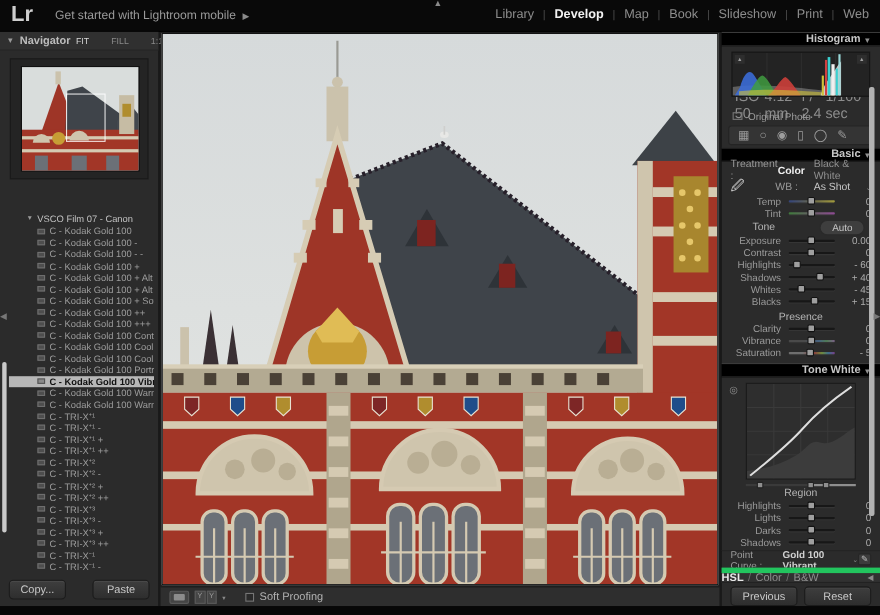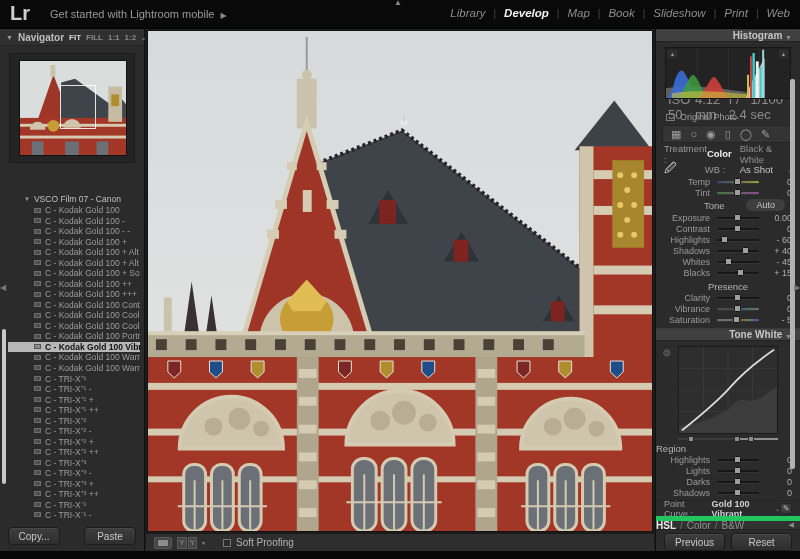--- a/index.html
+++ b/index.html
@@ -5,35 +5,35 @@
   html,body{margin:0;padding:0;background:#000;}
   *{box-sizing:border-box;font-family:"Liberation Sans",sans-serif;}
   #app{position:relative;width:800px;height:559px;background:#1c1c1c;overflow:hidden;}
 
   
   .topbar{position:absolute;left:0;top:0;width:800px;height:29px;background:#090909;border-bottom:1px solid #000;}
   .lr-logo{position:absolute;left:10px;top:2px;font-size:20px;font-weight:bold;color:#cfcfcf;letter-spacing:0;}
   .promo{position:absolute;left:50px;top:8px;font-size:11px;color:#9a9a9a;}
   .promo .arr{font-size:8px;color:#8a8a8a;margin-left:6px;}
   .modules{position:absolute;right:10px;top:7px;display:flex;align-items:center;gap:8px;font-size:11.5px;}
-  .module{color:#8d8d8d;cursor:pointer;font-style:italic;}
+  .module{color:#8d8d8d;cursor:pointer;}
   .module.active{color:#f2f2f2;font-weight:bold;}
   .mod-sep{color:#4a4a4a;font-size:10px;}
   .collapse-top{position:absolute;left:394px;top:-2px;font-size:8px;color:#8a8a8a;}
 
   
   .panel-left{position:absolute;left:0;top:29px;width:145px;height:522px;background:#2b2b2b;border-right:1px solid #101010;}
   .panel-right{position:absolute;right:0;top:29px;width:145px;height:522px;background:#2b2b2b;border-left:1px solid #101010;display:flex;flex-direction:column;}
-  .sec-header{height:15px;display:flex;align-items:flex-end;padding:0 8px;color:#c6c6c6;font-size:10px;font-weight:bold;background:#404040;border-top:1px solid #3a3a3a;border-bottom:1px solid #222;}
+  .sec-header{height:15px;display:flex;align-items:flex-end;padding:0 8px;color:#c6c6c6;font-size:10px;font-weight:bold;background:#000000;border-top:1px solid #3a3a3a;border-bottom:1px solid #222;}
   .sec-header .tri{font-size:7px;color:#8f8f8f;}
   .sec-header.right .grow{flex:1;}
 
   
   .nav-header{display:flex;align-items:center;gap:5px;height:17px;padding:0 6px;font-size:10px;color:#bdbdbd;font-weight:bold;background:#303030;border-bottom:1px solid #242424;}
-  .nav-zooms{margin-left:auto;display:flex;gap:5px;font-size:8px;font-weight:bold;color:#8a8a8a;}
+  .nav-zooms{margin-left:auto;display:flex;gap:20px;font-size:8px;font-weight:normal;color:#8a8a8a;}
   .nav-zooms .zl.active{color:#d8d8d8;}
   .nav-thumb-wrap{position:relative;margin:7px 9px 6px 9px;height:110px;background:#242424;border:1px solid #1a1a1a;}
   .nav-thumb{position:absolute;left:9px;top:6px;width:108px;height:96px;border:1px solid #111;}
   .nav-rect{position:absolute;border:1px solid rgba(255,255,255,.85);}
 
   
   .preset-list{position:absolute;left:8px;right:4px;top:164px;bottom:30px;overflow:hidden;font-size:8.5px;}
   .pgroup-header{display:flex;align-items:center;gap:4px;height:12px;color:#c2c2c2;padding-left:16px;cursor:pointer;}
   .pgroup-header .tri{font-size:6px;color:#9a9a9a;}
   .preset-row{display:flex;align-items:center;gap:4px;height:10.5px;color:#9d9d9d;padding-left:26px;cursor:pointer;white-space:nowrap;}
@@ -70,41 +70,41 @@
 
   .treat-row{display:flex;align-items:center;height:17px;padding:0 8px;font-size:9.5px;color:#9a9a9a;}
   .treat-row .color-on{color:#f0f0f0;font-weight:bold;margin-left:auto;}
   .treat-row .bw{margin-left:8px;color:#8f8f8f;}
   .wb-row{display:flex;align-items:center;height:14px;padding:0 8px;font-size:9.5px;color:#9a9a9a;}
   .wb-row .dropper{font-size:12px;color:#cfcfcf;transform:rotate(0deg);cursor:pointer;}
   .wb-row .wbl{margin-left:28px;}
   .wb-row .wbv{margin-left:auto;margin-right:14px;color:#c6c6c6;cursor:pointer;}
   .wb-row .dd{font-size:6px;color:#8a8a8a;cursor:pointer;}
   .tone-row{display:flex;align-items:center;height:16px;padding:0 8px;font-size:9.5px;color:#b5b5b5;}
-  .tone-row .tl{margin-left:40px;}
+  .tone-row .tl{margin-left:20px;}
   .auto-btn{margin-left:auto;margin-right:6px;background:#3e3e3e;border:1px solid #2a2a2a;border-radius:7px;color:#c4c4c4;font-size:9px;padding:1px 10px;cursor:pointer;}
   .presence-label{height:12px;text-align:center;font-size:9.5px;color:#b5b5b5;}
 
   .sl-row{display:flex;align-items:center;height:11px;padding:0 8px;}
   .sl-label{width:46px;text-align:right;font-size:9px;color:#9a9a9a;flex:0 0 auto;}
   .sl-track{flex:1;height:2px;background:#171717;margin:0 7px;position:relative;border-radius:1px;cursor:pointer;box-shadow:0 1px 0 rgba(255,255,255,.05);}
   .sl-thumb{position:absolute;top:-3px;width:7px;height:7px;background:#9f9f9f;border:1px solid #111;border-radius:1.5px;cursor:pointer;}
   .sl-val{width:26px;text-align:right;font-size:9px;color:#adadad;}
   .g-temp{background:linear-gradient(90deg,#33447c,#6c6a49 55%,#a39b3c);}
   .g-tint{background:linear-gradient(90deg,#3f7a3c,#6e5a6e 60%,#8e4a93);}
   .g-vib{background:linear-gradient(90deg,#4a4a4a 35%,#46627f 65%,#4f7a55 82%,#7a5f86);}
   .g-sat{background:linear-gradient(90deg,#6f6f6f 30%,#8a3d3a 55%,#6e8a3d 72%,#3d6e8a 86%,#7a3d8a);}
 
   .curve-wrap{position:relative;margin:5px auto 2px auto;width:100px;height:88px;background:#2e2e2e;border:1px solid #1b1b1b;}
   .tat-icon{position:absolute;left:-16px;top:0px;color:#8a8a8a;font-size:9px;cursor:pointer;}
   .splits{position:relative;height:8px;margin:0 22px;}
   .split-track{position:absolute;left:0;right:0;top:2px;height:2px;background:#3a3a3a;}
   .split-track-light{position:absolute;left:57%;right:0;top:2px;height:2px;background:#8f8f8f;}
   .split-handle{position:absolute;top:0;width:6px;height:6px;background:#8f8f8f;border:1px solid #222;border-radius:1px;cursor:pointer;}
-  .region-label{height:12px;text-align:left;font-size:9.5px;color:#b5b5b5;}
+  .region-label{height:12px;text-align:center;font-size:9.5px;color:#b5b5b5;}
   .pc-row{display:flex;align-items:center;height:16px;padding:0 8px;font-size:9px;color:#9a9a9a;border-top:1px solid #242424;margin-top:2px;}
   .pc-row .pcv{color:#d0d0d0;font-weight:bold;margin-left:4px;}
   .pc-row .dd{font-size:6px;color:#8a8a8a;margin-left:4px;}
   .pc-edit{margin-left:auto;width:14px;height:11px;background:#3c3c3c;border:1px solid #262626;border-radius:2px;color:#c0c0c0;font-size:8px;line-height:10px;text-align:center;cursor:pointer;}
   .hsl-bar{height:14px;display:flex;align-items:center;gap:4px;justify-content:flex-start;font-size:10px;background:#313131;border-top:5px solid #22c55e;border-bottom:1px solid #222;position:relative;}
   .hsl-bar .seg1{color:#e8e8e8;font-weight:bold;cursor:pointer;}
   .hsl-bar .sep{color:#6f6f6f;}
   .hsl-bar .seg{color:#8f8f8f;cursor:pointer;}
   .hsl-bar .endarr{position:absolute;right:6px;font-size:7px;color:#8a8a8a;}
   .rp-buttons{display:flex;gap:6px;padding:3px 8px 0 8px;}
@@ -521,20 +521,25 @@
     </div>
     <div class="tool-strip" id="tool-strip">
         <span class="tool">▦</span>
         <span class="tool">○</span>
         <span class="tool">◉</span>
         <span class="tool">▯</span>
         <span class="tool">◯</span>
         <span class="tool">✎</span>
       </div>
 
+    <div class="sec-header right">
+      <span class="grow"></span>
+      <span>Basic</span>&nbsp;
+      <span class="tri">▼</span>
+    </div>
     <div class="treat-row">
       <span>Treatment :</span>
       <span class="color-on">Color</span>
       <span class="bw">Black &amp; White</span>
     </div>
     <div class="wb-row">
       <span class="dropper">🖉</span>
       <span class="wbl">WB :</span>
       <span class="wbv">As Shot</span>
       <span class="dd">⌄</span>

